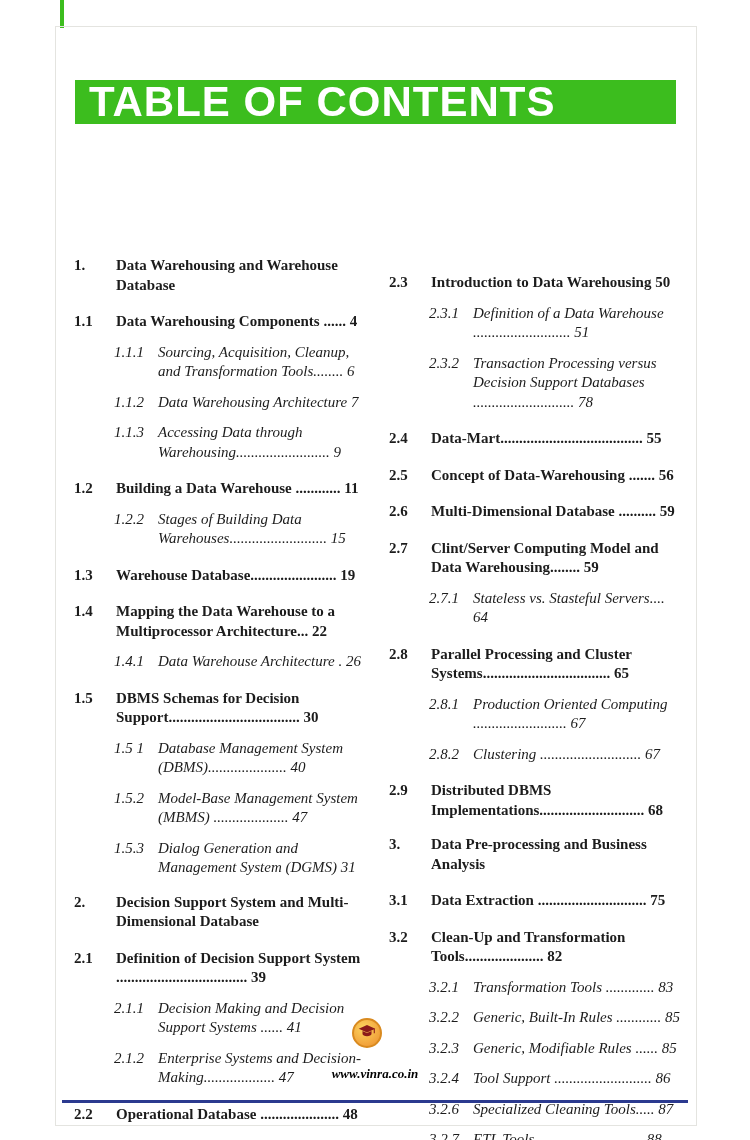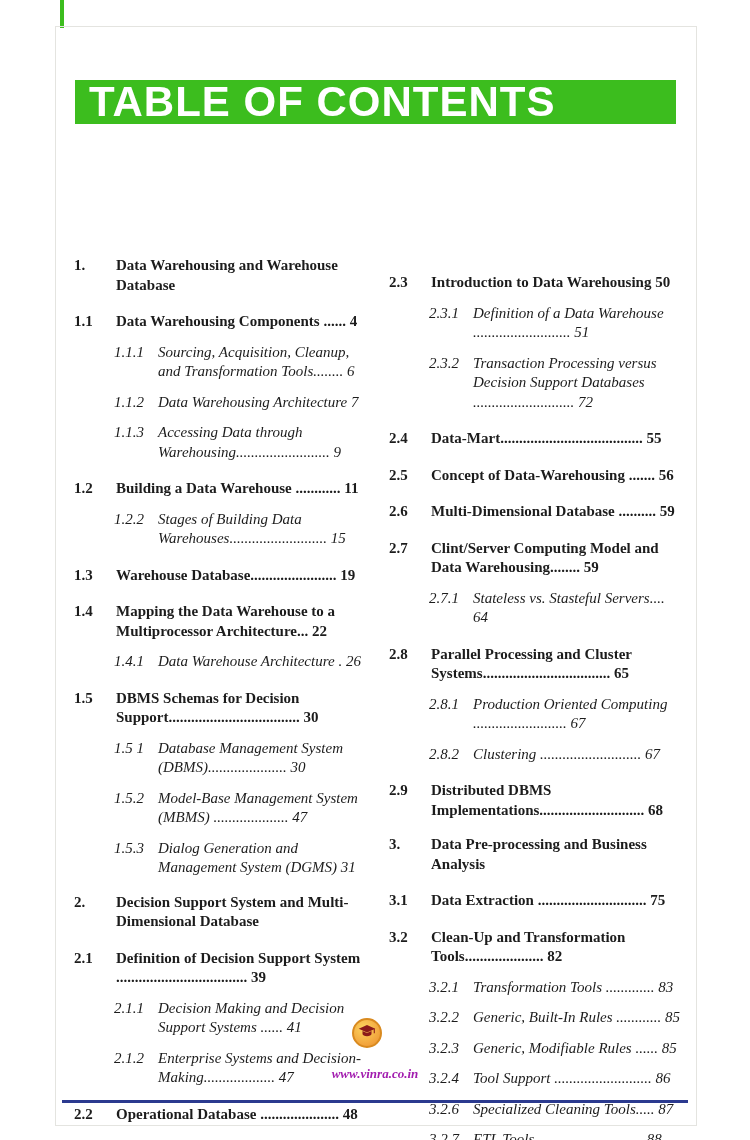--- a/index.html
+++ b/index.html
@@ -61,21 +61,21 @@
     display:flex;align-items:center;justify-content:center;
     box-sizing:border-box;
   }
   .website{
     position:absolute;
     left:0;right:0;top:1066px;
     text-align:center;
     font-style:italic;
     font-weight:bold;
     font-size:13px;
-    color:#a21caf;
+    color:#000000;
   }
   .bottom-rule{
     position:absolute;
     left:62px;right:62px;top:1100px;height:3px;
     background:#2b3a8f;
   }
 </style>
 </head>
 <body>
 
@@ -129,21 +129,21 @@
         <div class="entry sub">
           <span class="num">1.4.1</span>
           <span class="txt">Data Warehouse Architecture . 26</span>
         </div>
         <div class="entry section">
           <span class="num">1.5</span>
           <span class="txt">DBMS Schemas for Decision Support................................... 30</span>
         </div>
         <div class="entry sub">
           <span class="num">1.5 1</span>
-          <span class="txt">Database Management System (DBMS)..................... 30</span>
+          <span class="txt">Database Management System (DBMS)..................... 40</span>
         </div>
         <div class="entry sub">
           <span class="num">1.5.2</span>
           <span class="txt">Model-Base Management System (MBMS) .................... 47</span>
         </div>
         <div class="entry sub">
           <span class="num">1.5.3</span>
           <span class="txt">Dialog Generation and Management System (DGMS) 31</span>
         </div>
         <div class="entry chapter">
@@ -171,21 +171,21 @@
         <div class="entry section">
           <span class="num">2.3</span>
           <span class="txt">Introduction to Data Warehousing 50</span>
         </div>
         <div class="entry sub">
           <span class="num">2.3.1</span>
           <span class="txt">Definition of a Data Warehouse .......................... 51</span>
         </div>
         <div class="entry sub">
           <span class="num">2.3.2</span>
-          <span class="txt">Transaction Processing versus Decision Support Databases ........................... 72</span>
+          <span class="txt">Transaction Processing versus Decision Support Databases ........................... 78</span>
         </div>
         <div class="entry section">
           <span class="num">2.4</span>
           <span class="txt">Data-Mart...................................... 55</span>
         </div>
         <div class="entry section">
           <span class="num">2.5</span>
           <span class="txt">Concept of Data-Warehousing ....... 56</span>
         </div>
         <div class="entry section">

